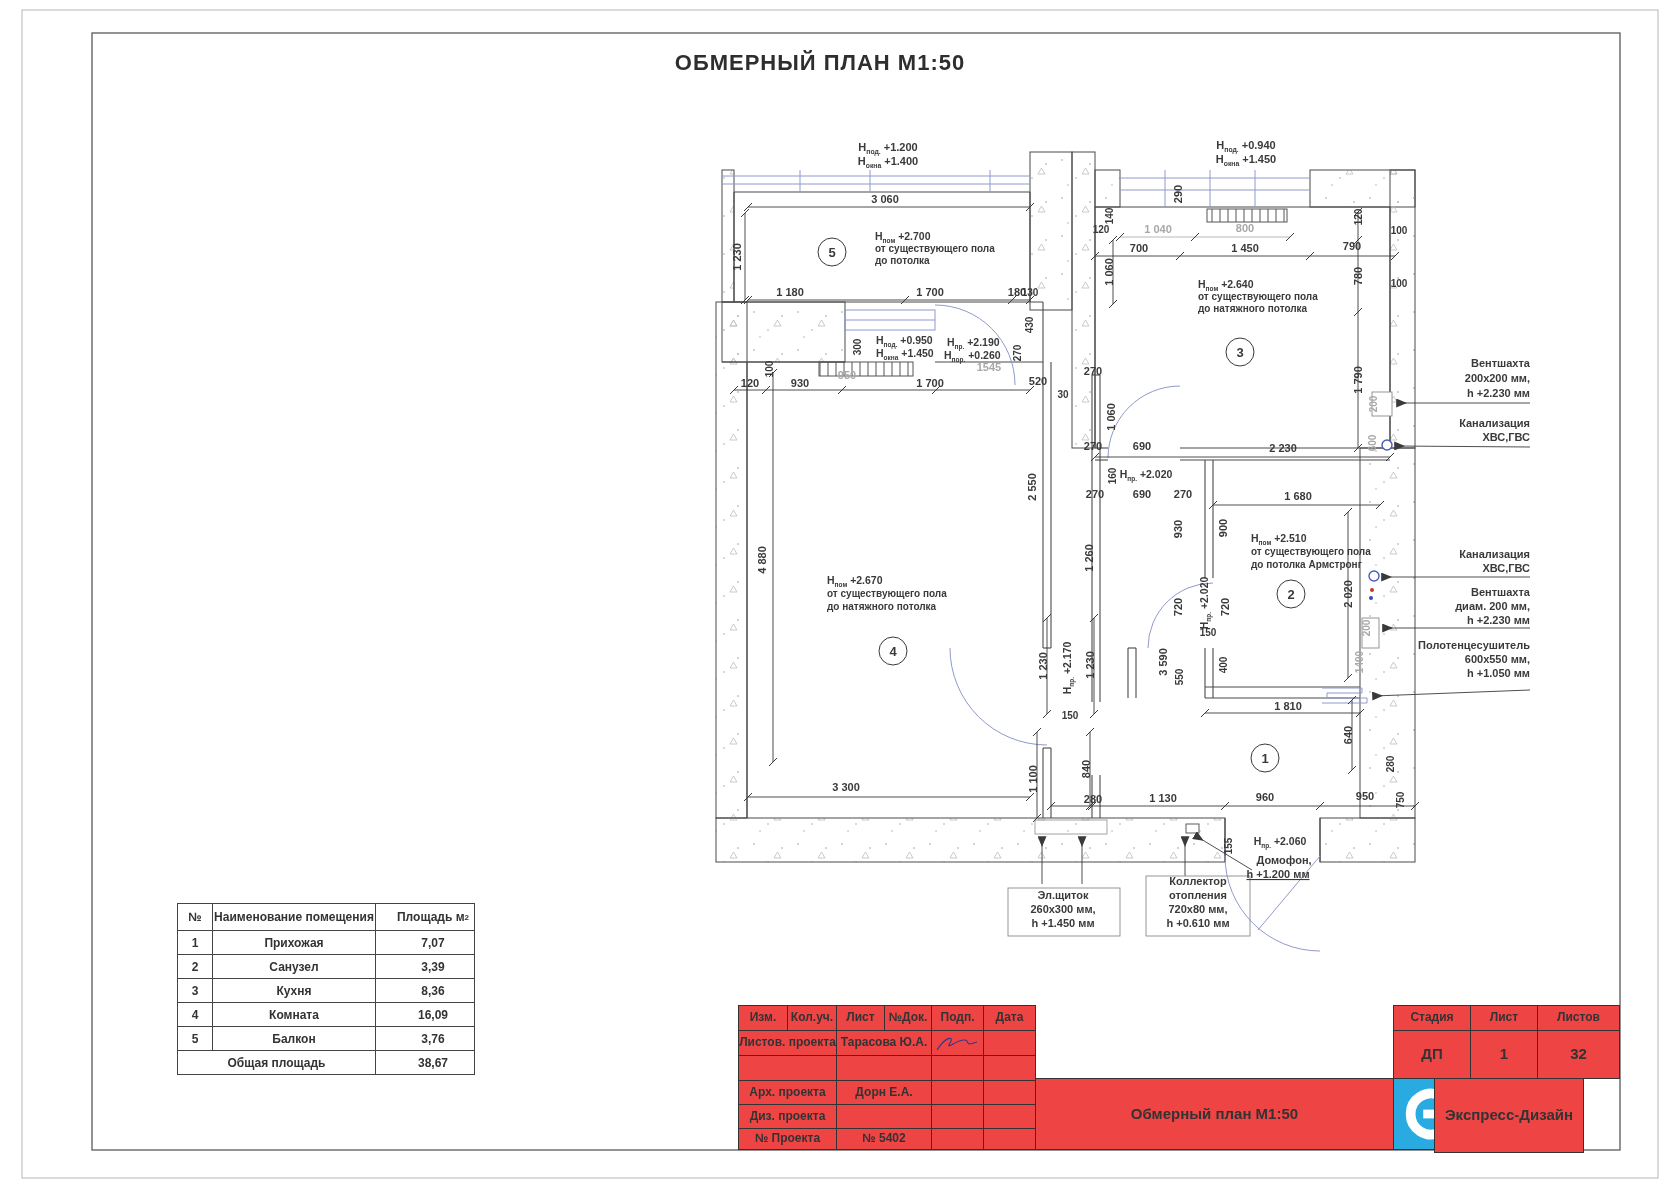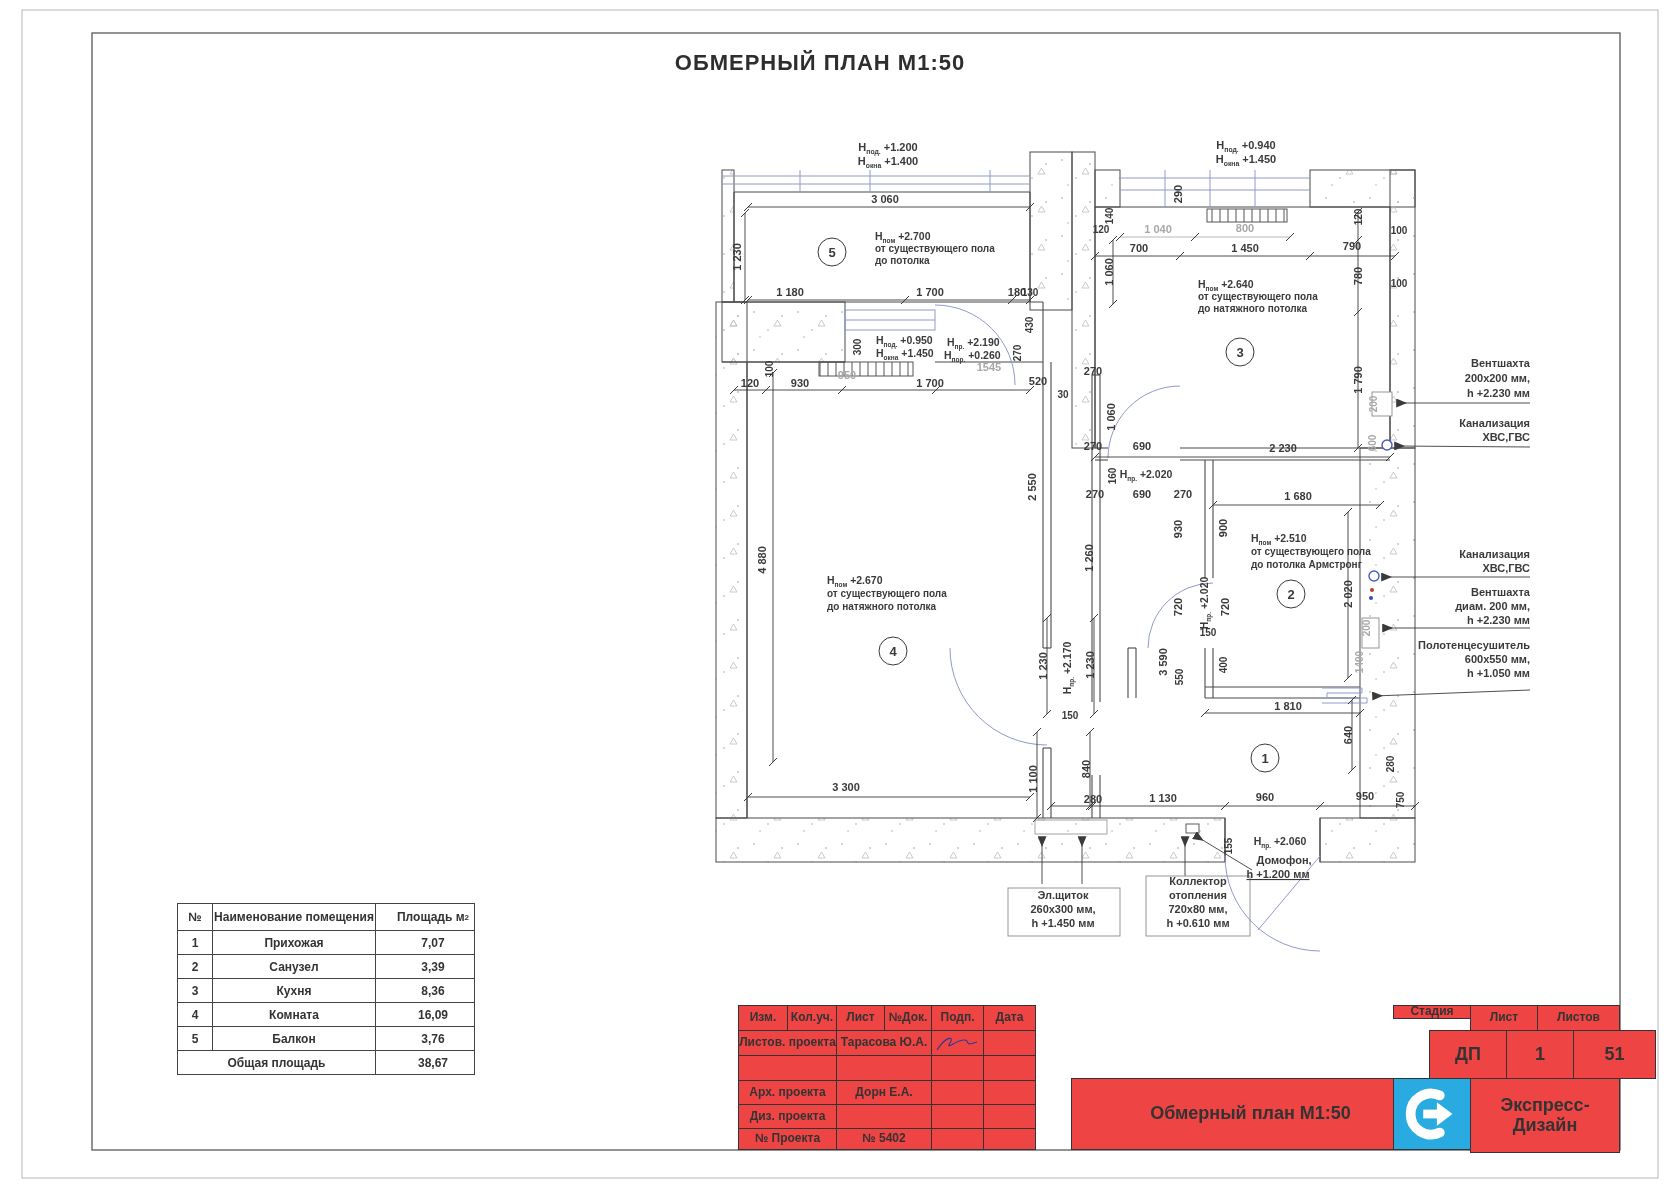--- a/index.html
+++ b/index.html
@@ -14,21 +14,21 @@
   .lt-row.hdr .lt-c{height:26px;}
   .lt-c:last-child{border-right:none;}
   .c-num{width:34px;} .c-name{flex:1;} .c-area{width:82px;margin-left:16px;}
   .lt-row.total{border-bottom:1.4px solid #444;}
   sup{font-size:8px;}
   
   #tblock{position:absolute;left:738px;top:1005px;width:882px;height:145px;font-size:12px;color:#333;}
   .tb{position:absolute;border:1px solid #333;display:flex;align-items:center;justify-content:center;
       box-sizing:border-box;background:#ef4444;text-align:center;line-height:1.1;}
   .tb.big{font-size:20px;letter-spacing:0.5px;}
-  .tb.med{font-size:18px;margin-left:36px;}
+  .tb.med{font-size:15px;}
   .logo-cell{background:#29abe2;}
   #title-div{position:absolute;left:600px;top:50px;width:440px;text-align:center;
              font-size:22px;letter-spacing:1px;color:#2e2e2e;}
 </style>
 </head>
 <body>
 
 <div class="sheet">
 
   <div id="title-div">ОБМЕРНЫЙ ПЛАН М1:50</div>
@@ -476,26 +476,26 @@
     <div class="tb" style="left:193px;top:99px;width:53px;height:25px"></div>
     <div class="tb" style="left:245px;top:99px;width:53px;height:25px"></div>
 
     <div class="tb" style="left:0;top:123px;width:99px;height:22px">№ Проекта</div>
     <div class="tb" style="left:98px;top:123px;width:96px;height:22px">№ 5402</div>
     <div class="tb" style="left:193px;top:123px;width:53px;height:22px"></div>
     <div class="tb" style="left:245px;top:123px;width:53px;height:22px"></div>
 
     <div class="tb med" style="left:297px;top:73px;width:359px;height:72px">Обмерный план М1:50</div>
 
-    <div class="tb" style="left:655px;top:0;width:78px;height:14px">Стадия</div>
+    <div class="tb" style="left:655px;top:0;width:78px;height:26px">Стадия</div>
     <div class="tb" style="left:732px;top:0;width:68px;height:26px">Лист</div>
     <div class="tb" style="left:799px;top:0;width:83px;height:26px">Листов</div>
     <div class="tb med" style="left:655px;top:25px;width:78px;height:49px">ДП</div>
     <div class="tb med" style="left:732px;top:25px;width:68px;height:49px">1</div>
-    <div class="tb med" style="left:799px;top:25px;width:83px;height:49px">51</div>
+    <div class="tb med" style="left:799px;top:25px;width:83px;height:49px">32</div>
 
     <div class="tb logo-cell" style="left:655px;top:73px;width:78px;height:72px">
       <svg width="78" height="72" viewBox="0 0 78 72">
         <path d="M47,17 A21,21 0 1 0 47,55" fill="none" stroke="#ffffff" stroke-width="10" stroke-linecap="round"></path>
         <line x1="30" y1="36" x2="48" y2="36" stroke="#ffffff" stroke-width="9"></line>
         <path d="M44,24 L60,36 L44,48 z" fill="#ffffff"></path>
       </svg>
     </div>
     <div class="tb med" style="left:696px;top:73px;width:150px;height:75px">Экспресс-Дизайн</div>
   </div>

